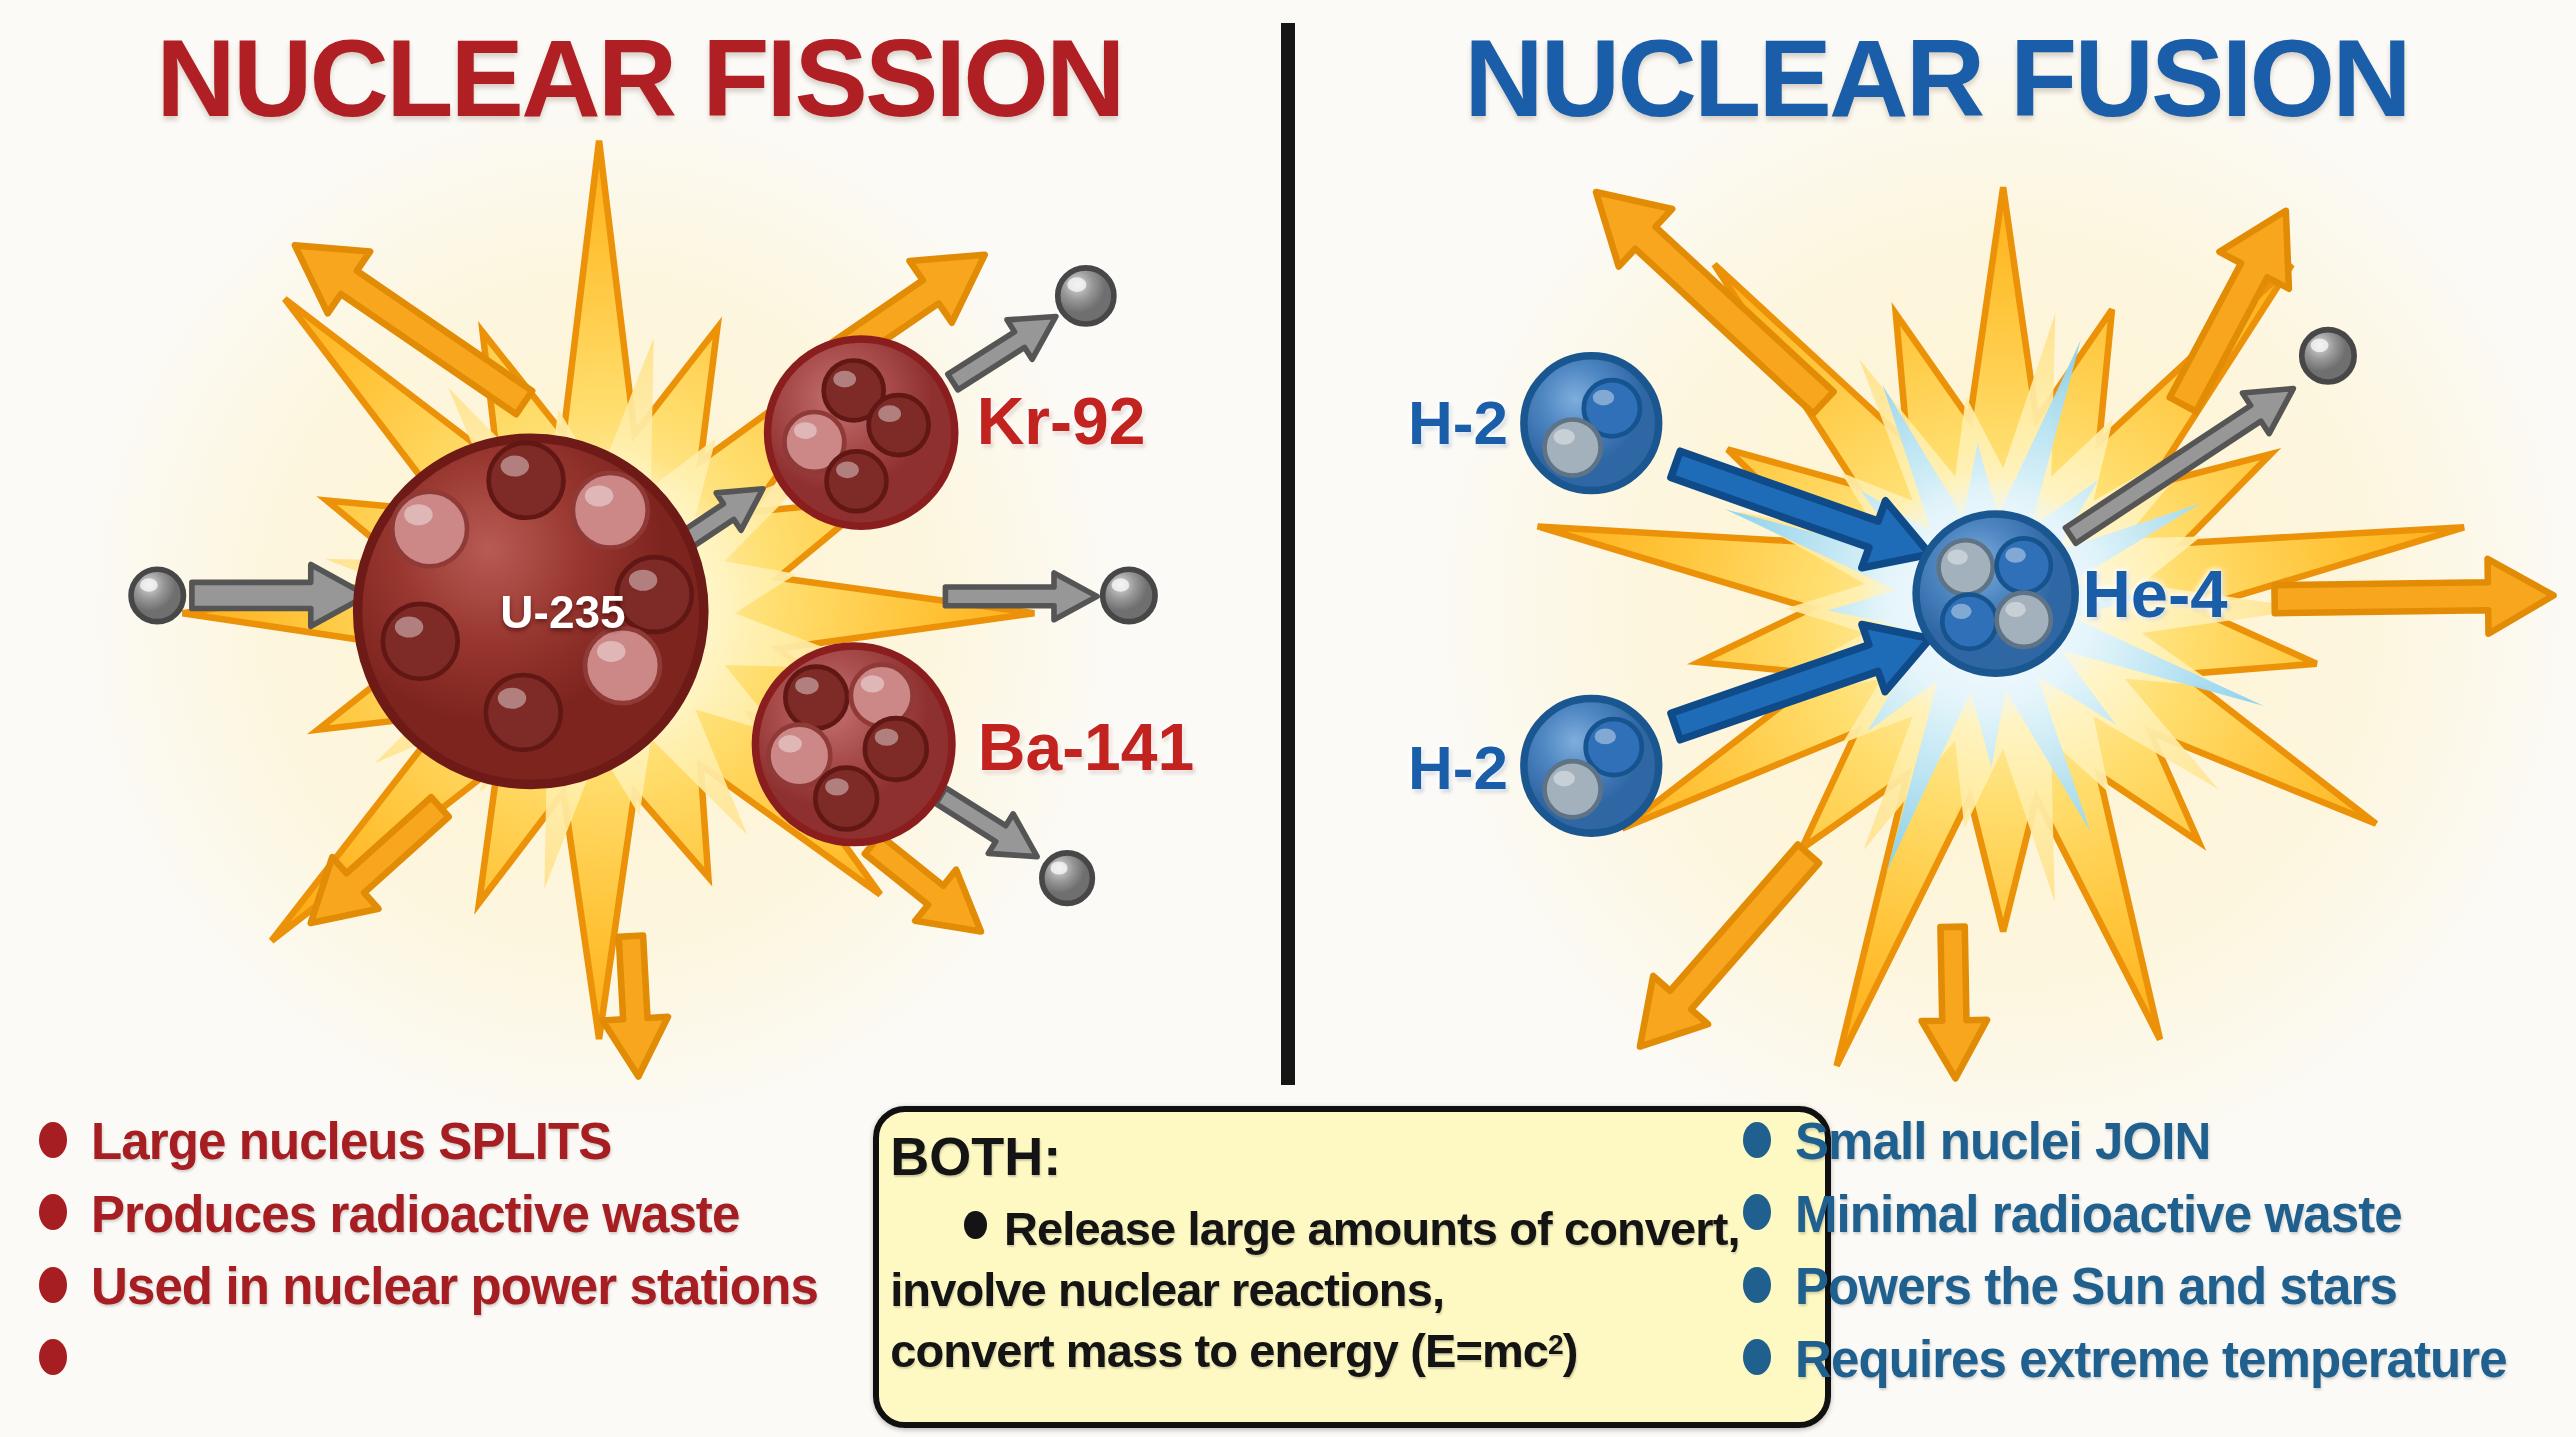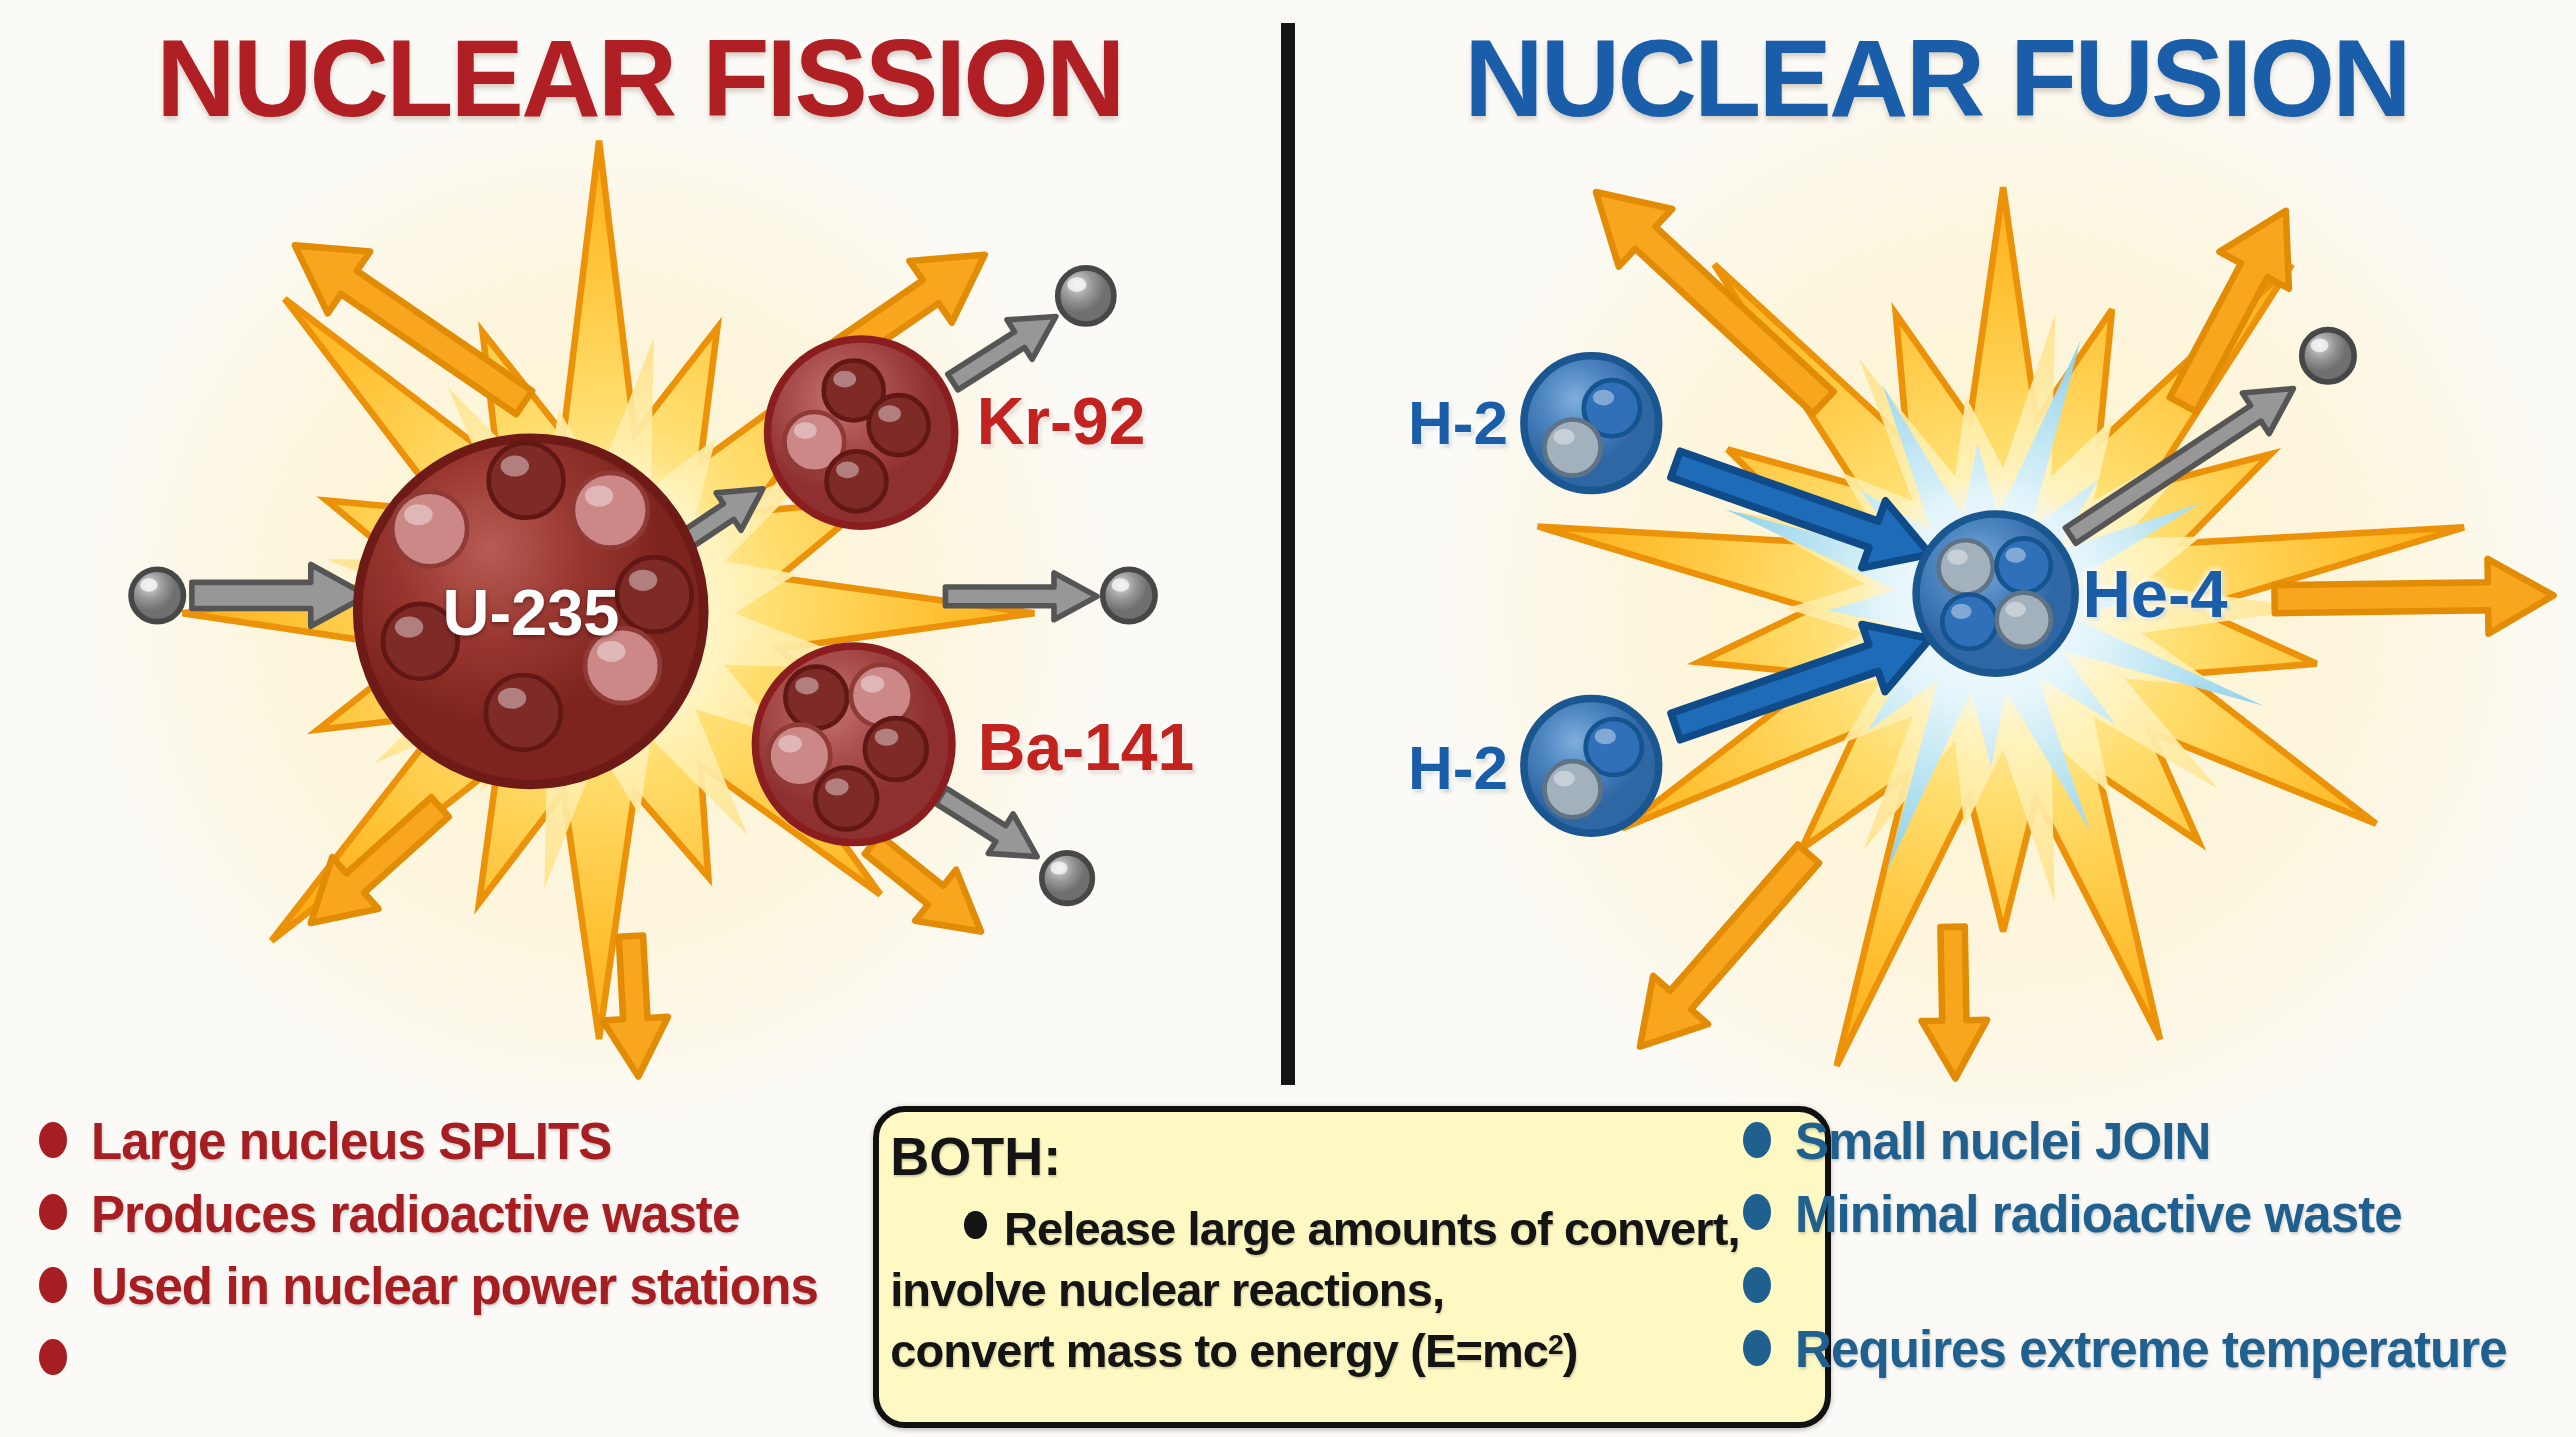--- a/index.html
+++ b/index.html
@@ -13,21 +13,21 @@
           font-family:"Liberation Sans","DejaVu Sans",sans-serif;}
   #scene{position:absolute;left:0;top:0;}
   .title{position:absolute;top:22.5px;font-size:110px;font-weight:bold;letter-spacing:-2.8px;
          text-align:center;white-space:nowrap;line-height:1;
          text-shadow:0 3.7px 5.6px rgba(90,60,40,.22);}
   .title.fission{left:0;width:1279px;color:var(--fission_red);}
   .title.fusion{left:1297px;width:1279px;color:var(--fusion_blue);}
   .divider{position:absolute;left:1281px;top:23.4px;width:14px;height:1062px;background:#151515;}
   .nuc-label{position:absolute;transform:translate(-50%,-50%);font-weight:bold;line-height:1;
              white-space:nowrap;}
-  .lbl-u235{font-size:65px;color:#FFFFFF;text-shadow:0 2.8px 4.7px rgba(60,10,10,.55);}
+  .lbl-u235{font-size:46px;color:#FFFFFF;text-shadow:0 2.8px 4.7px rgba(60,10,10,.55);margin-left:32px;}
   .lbl-red{font-size:66px;color:var(--label_red);
            text-shadow:0 0 7.5px #fff,0 0 7.5px #fff,1.9px 2.8px 3.7px rgba(120,30,20,.30);}
   .lbl-blue{font-size:62px;color:var(--fusion_blue);
             text-shadow:0 0 7.5px #fff,0 0 7.5px #fff,1.9px 2.8px 3.7px rgba(20,60,110,.30);}
   .lbl-he4{font-size:67px;}
   .bullet-list{position:absolute;margin:0;padding:0;list-style:none;width:842px;}
   .bullet-list.fission{left:39px;top:1116px;color:var(--fission_text_red);text-align:center;}
   .bullet-list.fusion{left:1743px;top:1116px;color:var(--fusion_text_blue);}
   .bullet-list li{display:flex;align-items:flex-start;margin-bottom:21.5px;
                   font-size:51px;font-weight:bold;line-height:1;letter-spacing:-0.9px;
@@ -270,20 +270,21 @@
     <li>
       <span class="dot"></span>
       <span>Small nuclei JOIN</span>
       </li>
     <li>
       <span class="dot"></span>
       <span>Minimal radioactive waste</span>
       </li>
     <li>
       <span class="dot"></span>
+      <span>Powers the Sun and stars</span>
       </li>
     <li>
       <span class="dot"></span>
       <span>Requires extreme temperature</span>
       </li>
   </ul>
 
 </div>
 
 

